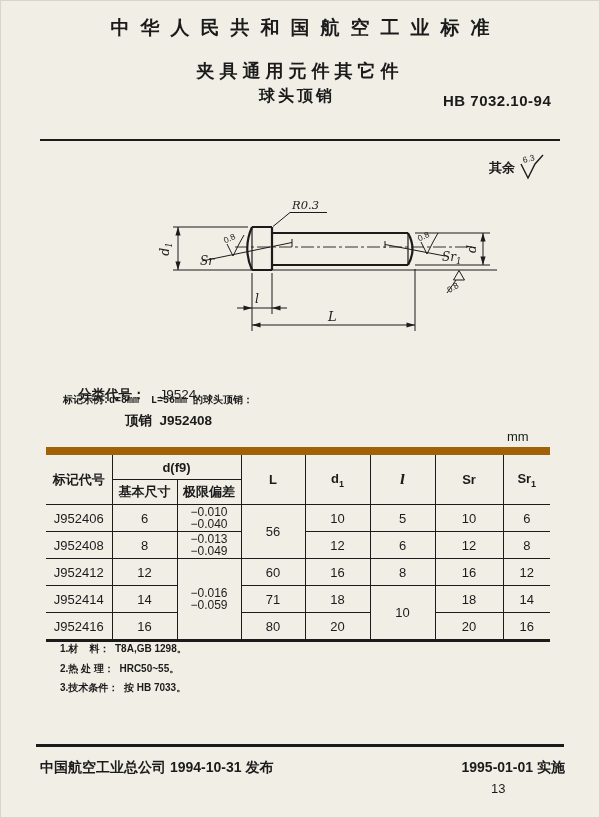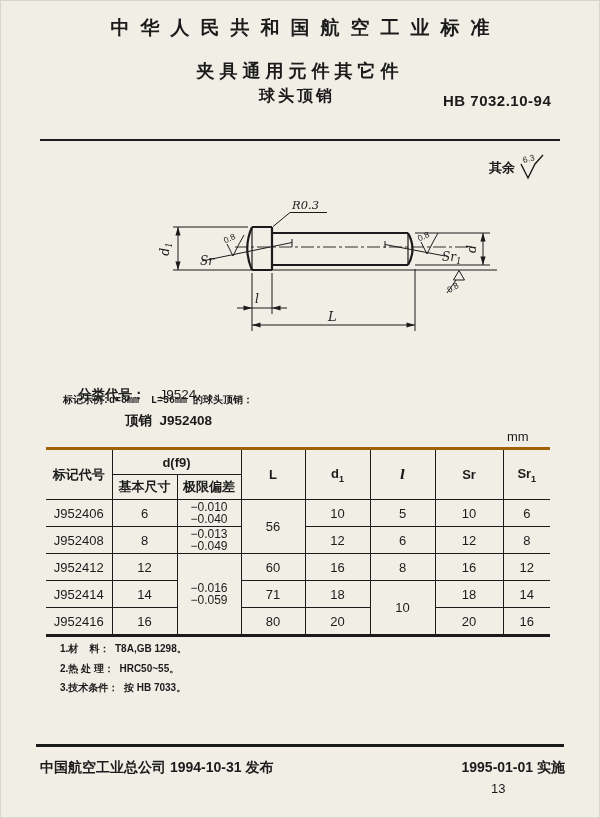--- a/index.html
+++ b/index.html
@@ -40,21 +40,21 @@
   .cls-line1{top:371px;left:63px;font-size:13.5px;font-weight:600;}
   .cls-line1 .val{margin-left:14px;font-weight:400;margin-top:16px;}
   .cls-line2{top:393px;left:63px;font-size:10px;font-weight:600;font-family:Liberation Mono, monospace;}
   .cls-line3{top:412px;left:125px;font-size:13.5px;font-weight:600;}
 
   .unit-label{top:429px;left:507px;font-size:13px;}
 
   .table-wrap{top:447px;left:46px;}
   table.spec{
     border-collapse:collapse;table-layout:fixed;
-    border-top:3px solid #a16207;border-bottom:3px solid #1b1b1b;
+    border-top:8px solid #a16207;border-bottom:3px solid #1b1b1b;
     font-size:13px;
   }
   table.spec th, table.spec td{
     border:1px solid #1b1b1b;text-align:center;vertical-align:middle;
     padding:0;font-weight:normal;
   }
   table.spec thead th{font-weight:600;height:24px;}
   table.spec tbody td{height:26px;}
   .no-l{border-left:none !important;}
   .no-r{border-right:none !important;}

